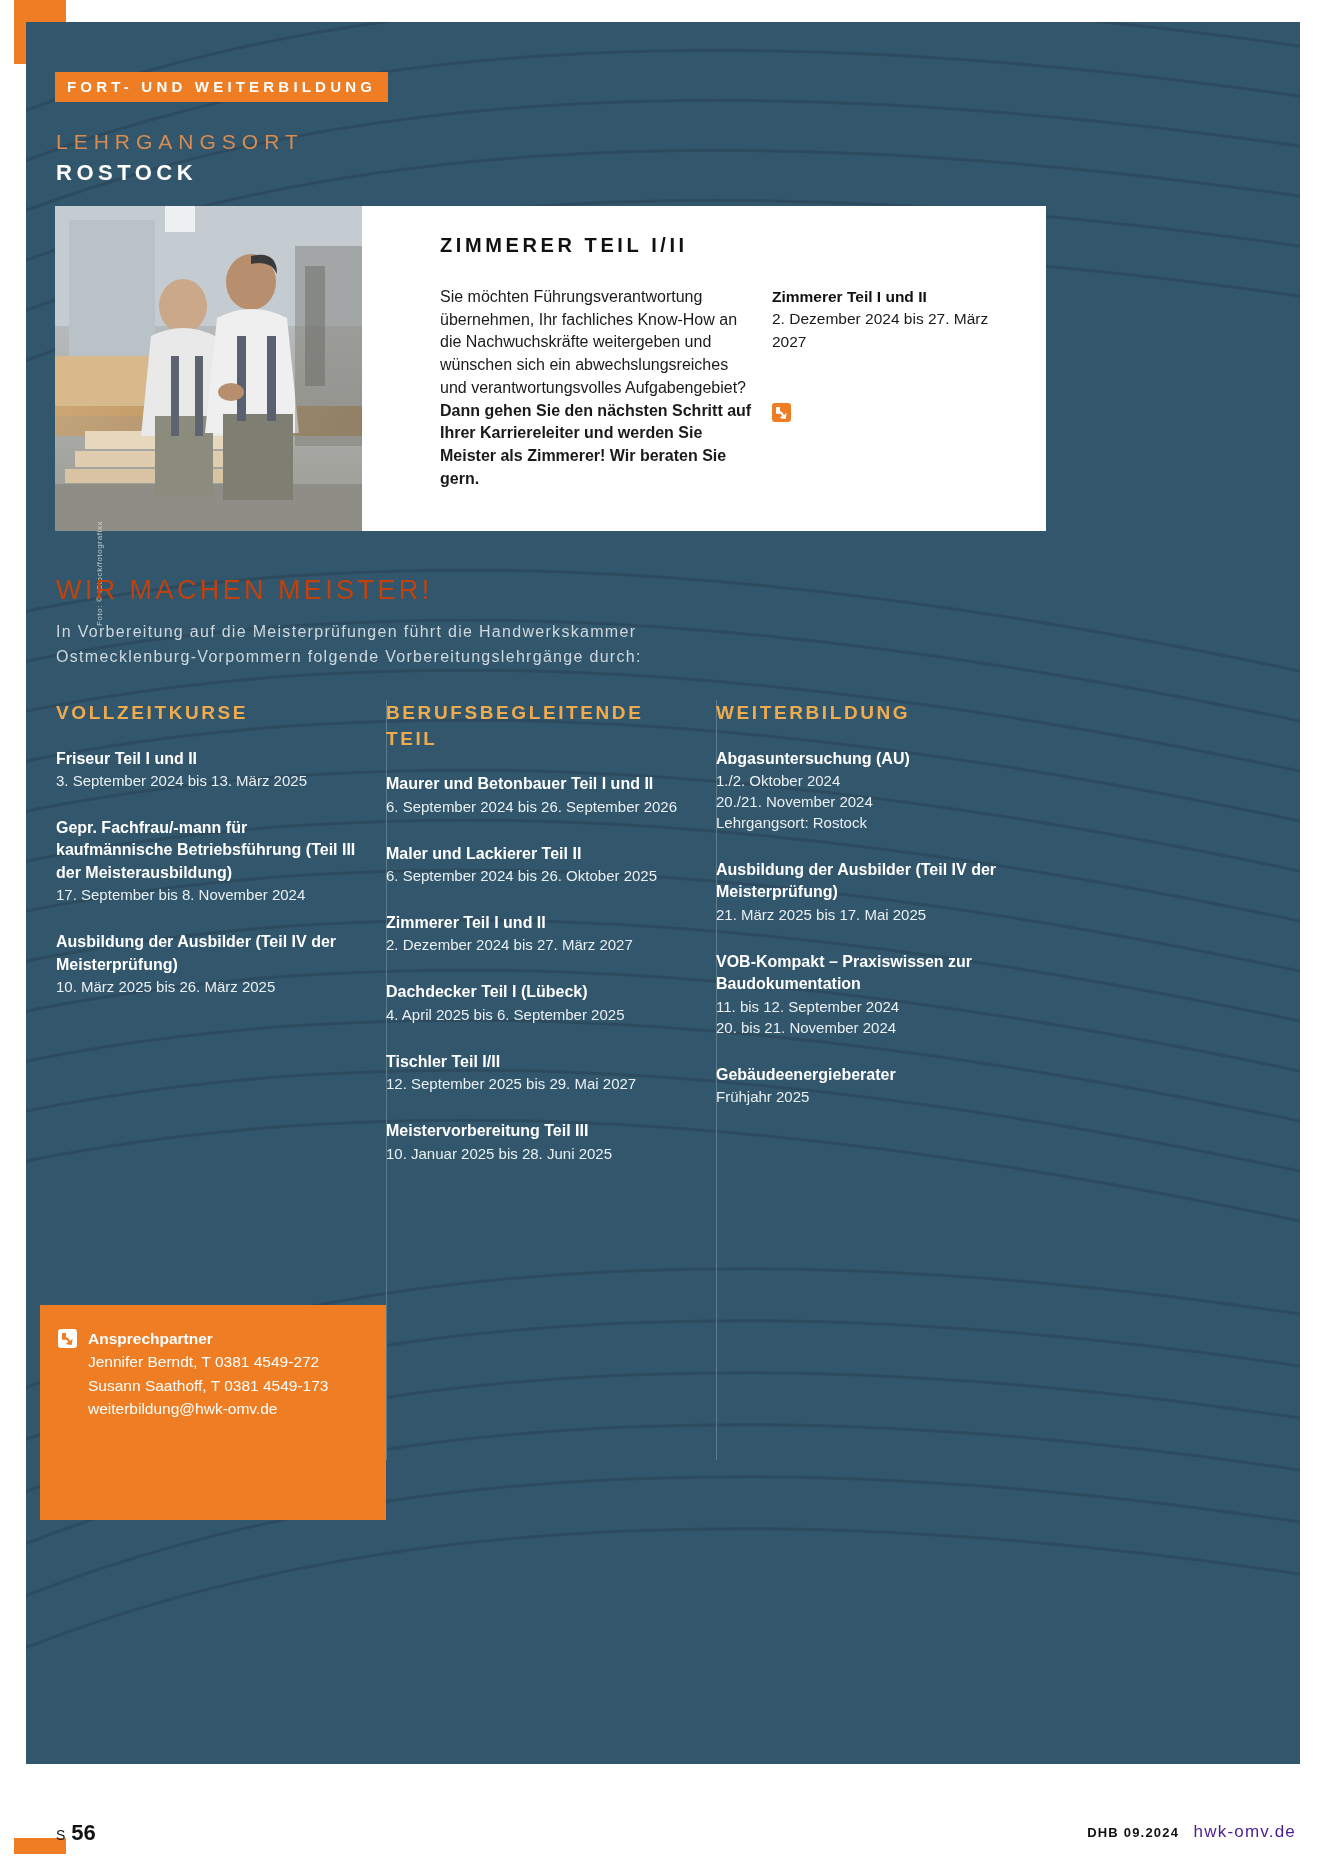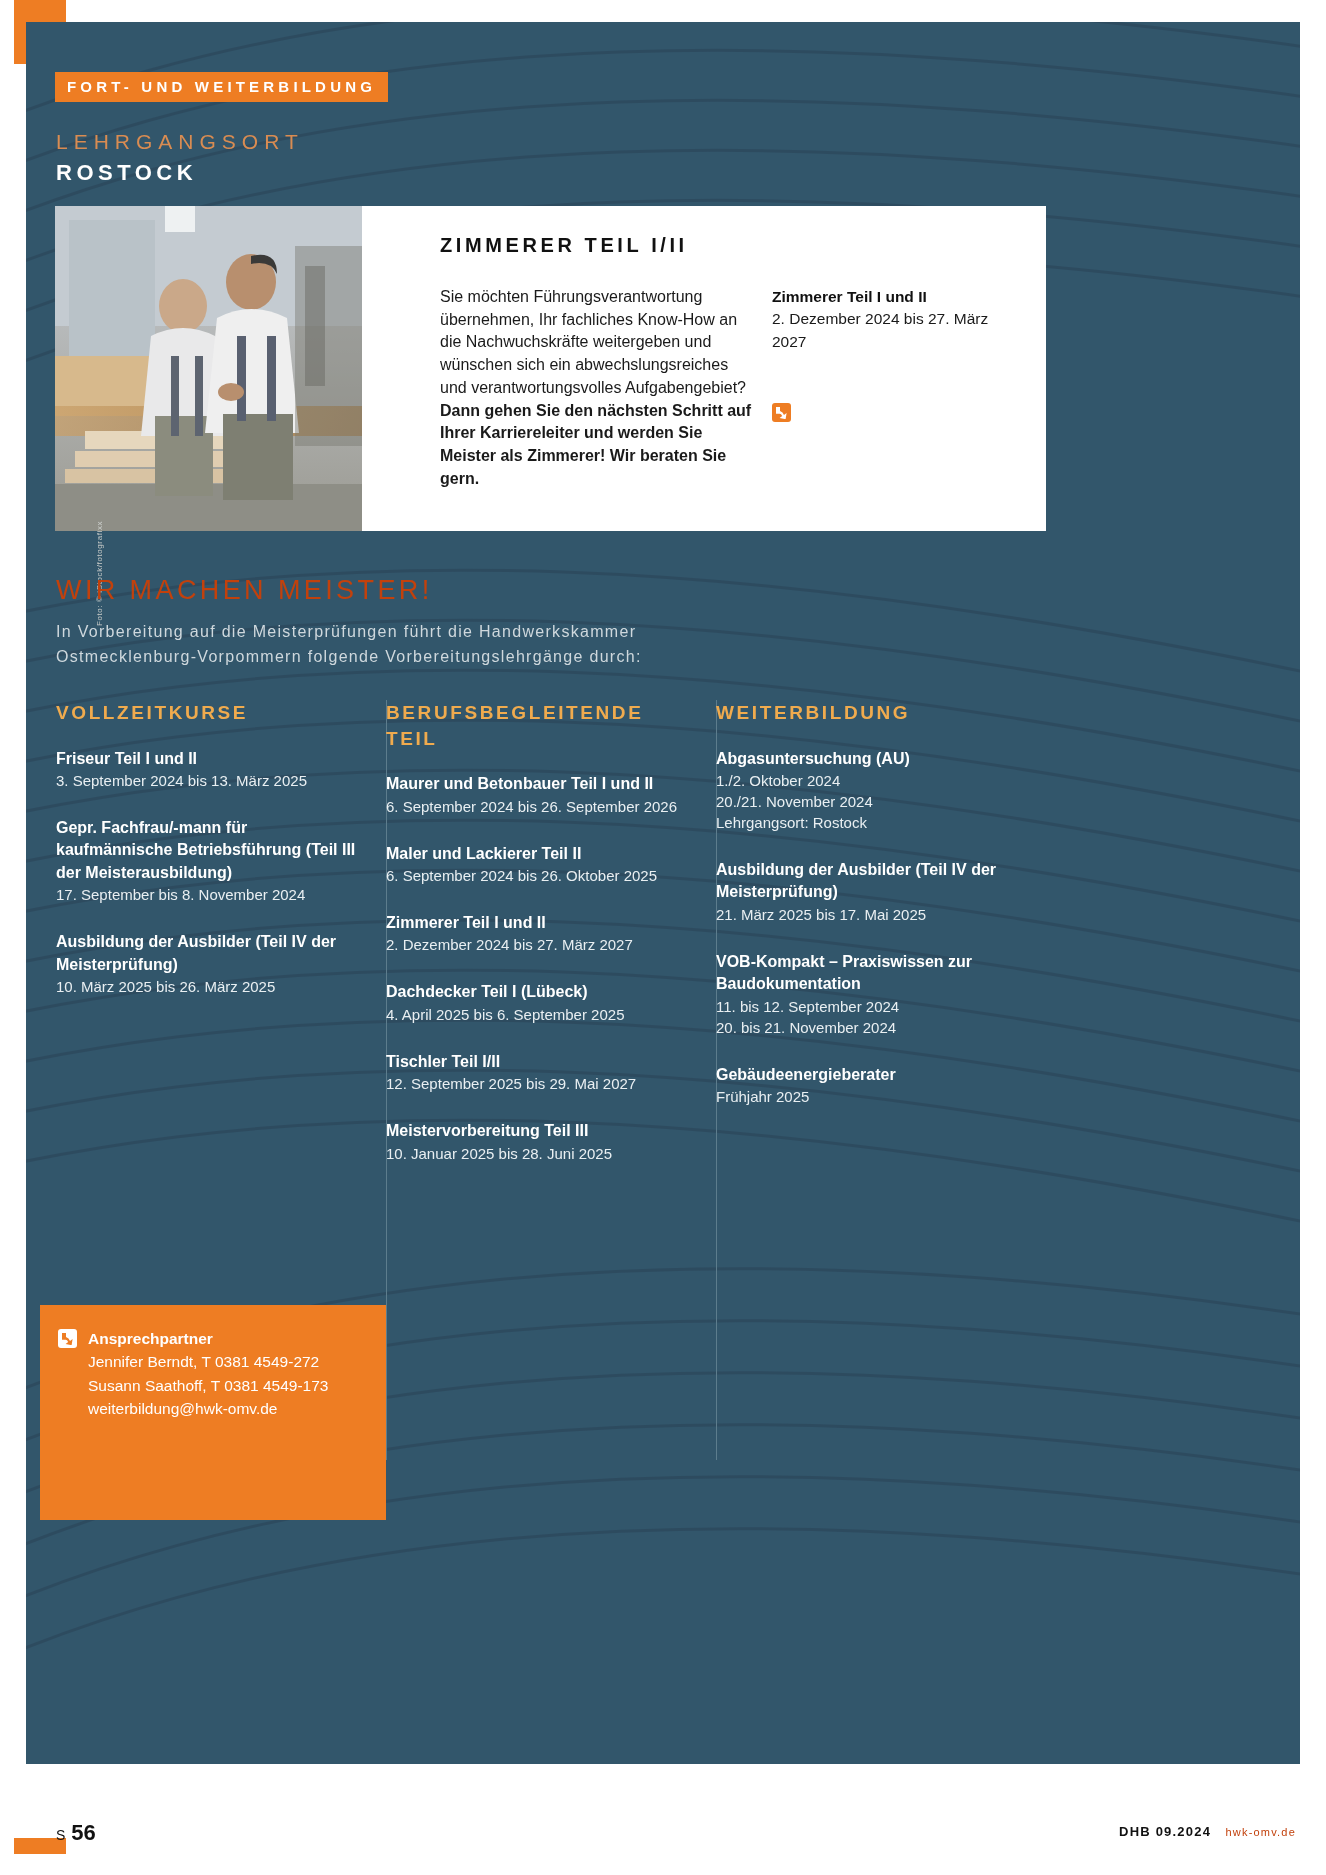--- a/index.html
+++ b/index.html
@@ -118,21 +118,21 @@
   .obox .ico{background:#ffffff;}
   .obox .ico svg path{fill:#ee7d23;}
   .obox-lines{color:#ffffff;font-size:15.5px;line-height:1.5;}
   .obox-lines .hd{font-weight:700;}
 
   
   .f-left{position:absolute;left:56px;top:1820px;color:#111;font-size:14px;letter-spacing:1px;}
   .f-left b{font-size:22px;letter-spacing:0;}
   .f-right{position:absolute;right:30px;top:1822px;text-align:right;}
   .f-right .dhb{color:#111;font-size:13px;font-weight:700;letter-spacing:1.2px;}
-  .f-right .url{color:#c2410c;font-size:11px;letter-spacing:1.2px;margin-left:10px;}
+  .f-right .url{color:#4c1d95;font-size:17px;letter-spacing:1.2px;margin-left:10px;}
 </style>
 </head>
 <body>
 
 <div class="page">
 
   <div class="corner-top"></div>
   <div class="corner-top-v"></div>
   <div class="corner-bottom"></div>
 

